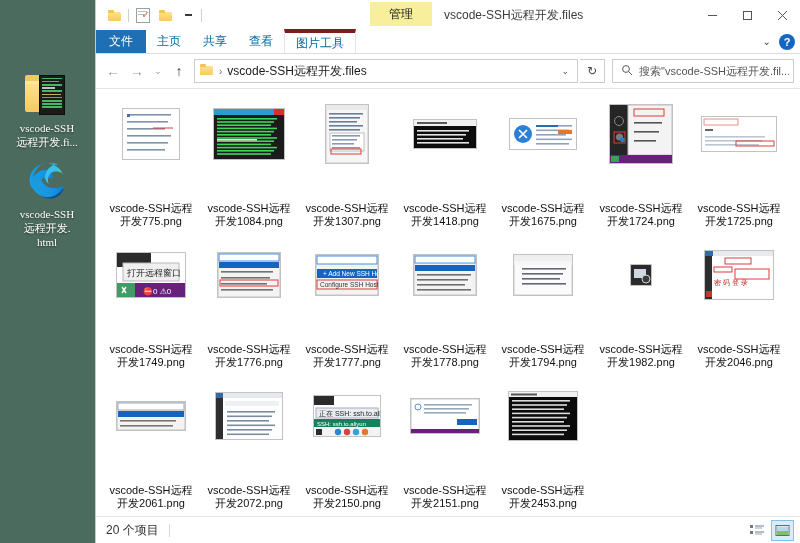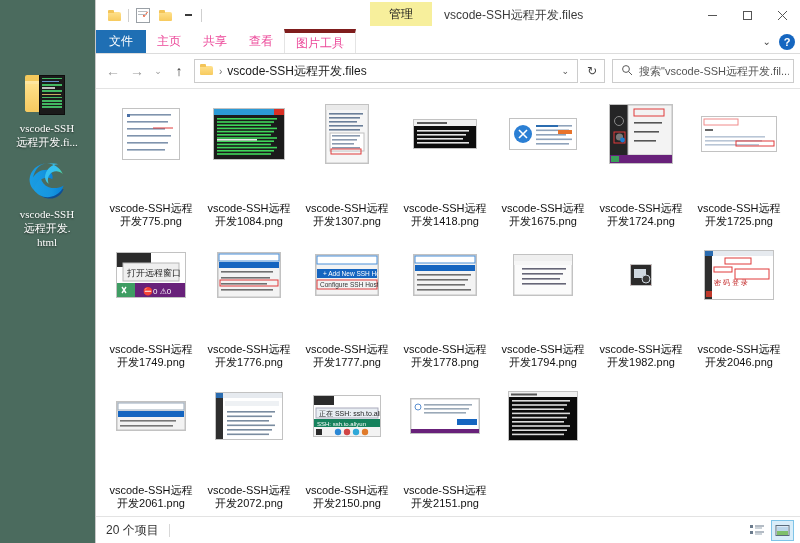--- a/index.html
+++ b/index.html
@@ -151,21 +151,21 @@
     background: #ffffff;
     display: flex;
     align-items: stretch;
     position: relative;
     flex: 0 0 auto;
     border-bottom: 1px solid #dcdcdc;
   }
   .rtab {
     padding: 0 11px;
     display: flex; align-items: center;
-    font-size: 12px; color: #ec4899;
+    font-size: 12px; color: #0369a1;
   }
   .rtab.file {
     background: #1f6fb4; color: #fff; padding: 0 13px;
   }
   .rtab.ctx {
     background: #ffffff;
     border-left: 1px solid #e4e4e4; border-right: 1px solid #e4e4e4;
     border-top: 4px solid #7f1d1d;
     margin-top: -1px;
   }
@@ -724,20 +724,21 @@
                 <rect x="3" y="12.2" width="55" height="1.6" fill="#dcdcdc"></rect>
                 <rect x="3" y="16.4" width="52" height="1.6" fill="#dcdcdc"></rect>
                 <rect x="3" y="20.6" width="58" height="1.6" fill="#dcdcdc"></rect>
                 <rect x="3" y="24.8" width="55" height="1.6" fill="#dcdcdc"></rect>
                 <rect x="3" y="29" width="52" height="1.6" fill="#dcdcdc"></rect>
                 <rect x="3" y="33.2" width="58" height="1.6" fill="#dcdcdc"></rect>
                 <rect x="3" y="37.400000000000006" width="55" height="1.6" fill="#dcdcdc"></rect>
                 <rect x="3" y="41.6" width="52" height="1.6" fill="#dcdcdc"></rect>
               </svg></div>
           </div>
+          <div class="flabel">vscode-SSH远程开发2453.png</div>
         </div>
       </div>
   </div>
 
   <div class="statusbar">
     <span class="status-text">20 个项目</span>
     <span class="status-sep"></span>
     <div class="viewbtns">
       <div class="vbtn">
         <svg width="15" height="13" viewBox="0 0 15 13">

